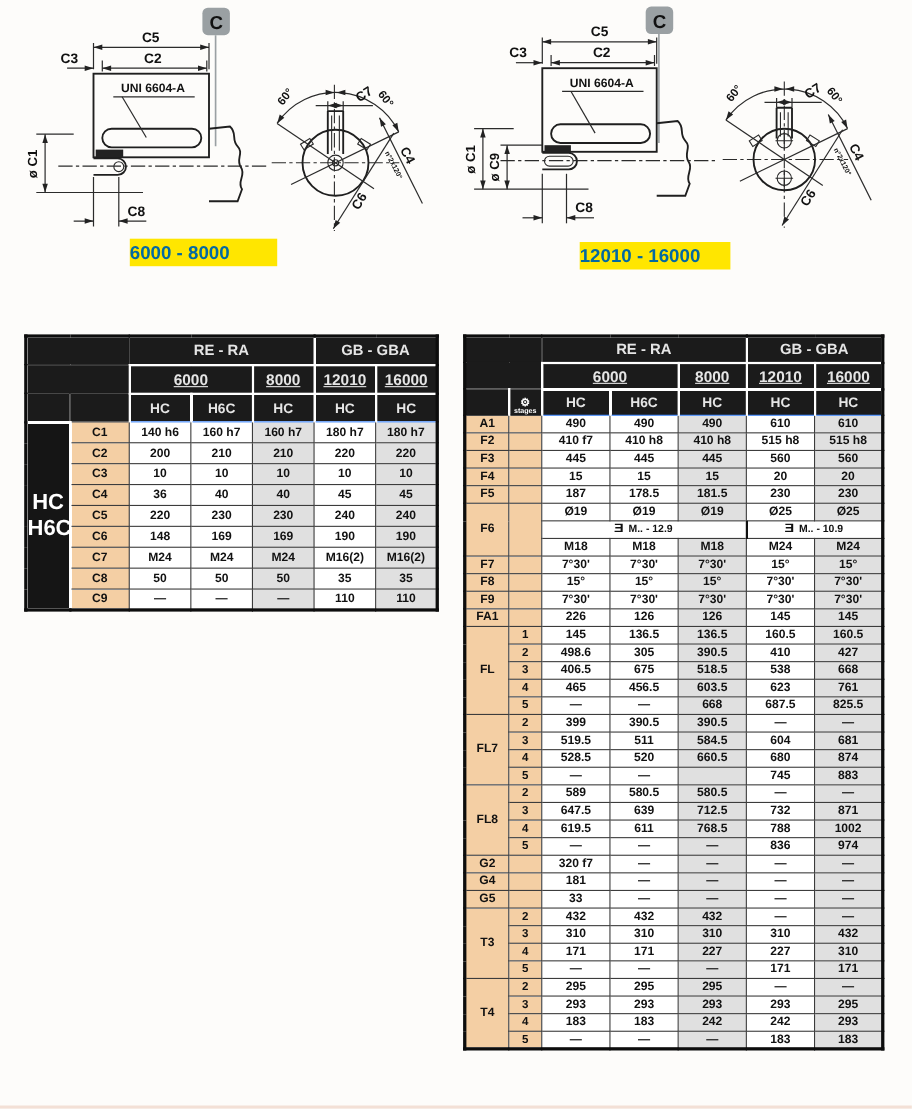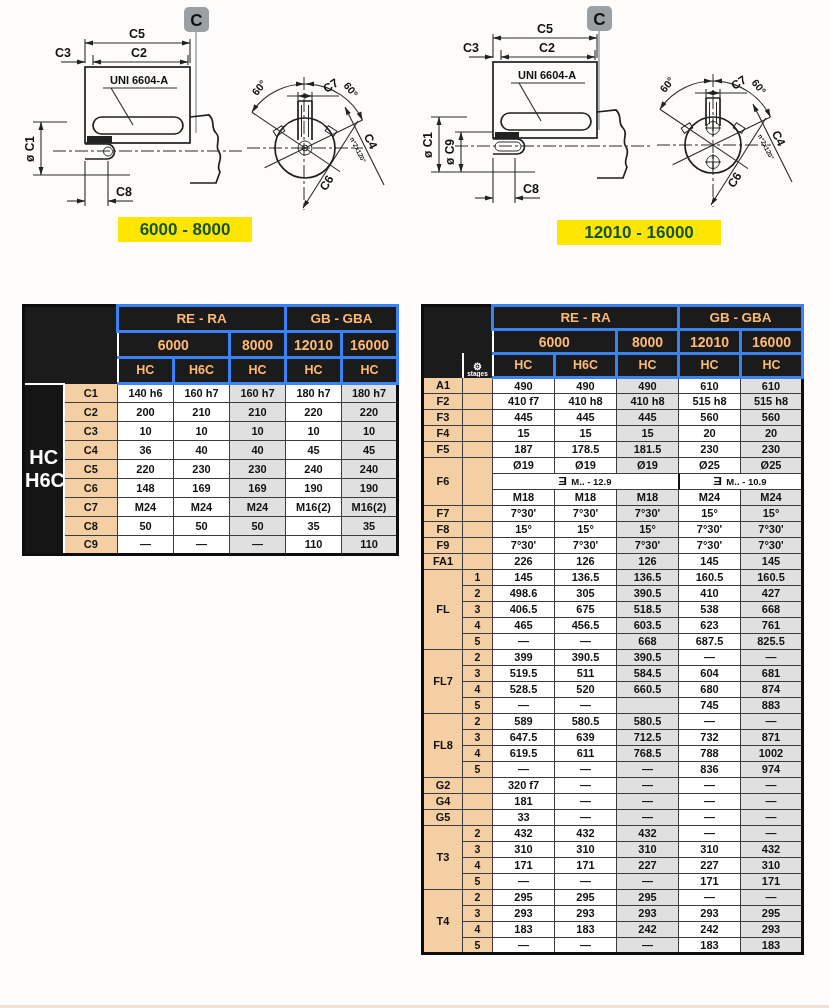--- a/index.html
+++ b/index.html
@@ -6,34 +6,34 @@
   body{width:829px;height:1008px;position:relative;background:#fdfcfa;
        font-family:"Liberation Sans",sans-serif;color:#111;overflow:hidden;}
   .abs{position:absolute;}
   
   svg text{font-family:"Liberation Sans",sans-serif;fill:#111;font-weight:bold;}
   .ln{stroke:#1f1f1f;stroke-width:1.7;fill:none;}
   .lnt{stroke:#2a2a2a;stroke-width:1;fill:none;}
   .dim{stroke:#2b2b2b;stroke-width:1.1;fill:none;}
   .cl{stroke:#2b2b2b;stroke-width:1;stroke-dasharray:13 3 3 3;fill:none;}
   .arr{fill:#222;stroke:none;}
-  .caption{position:absolute;background:#ffe600;color:#14532d;font-weight:bold;
-           font-size:17px;text-align:center;line-height:25px;height:25px;}
+  .caption{position:absolute;background:#ffe600;color:#0369a1;font-weight:bold;
+           font-size:17px;text-align:left;line-height:25px;height:25px;}
   
   table{border-collapse:collapse;table-layout:fixed;position:absolute;
         border:3px solid #0d0d0d;background:#fff;}
   th,td{border:1px solid #3c3c3c;padding:0;text-align:center;vertical-align:middle;
         overflow:hidden;white-space:nowrap;line-height:1;}
-  .hb{background:#1b1b1b;color:#fdba74;font-weight:bold;border:3px solid #3b82f6;}
+  .hb{background:#1b1b1b;color:#e5e5e5;font-weight:bold;border:1px solid #3b82f6;}
   .corner{background:#1b1b1b;border:1px solid #1b1b1b;}
   .sepr{border-right:2.5px solid #fff !important;}
   .sepb{border-bottom:2px solid #fff !important;}
   .sepl{border-left:2.5px solid #fff !important;}
   .series-h{font-size:13.5px;}
-  .size-h{font-size:14px;}
+  .size-h{font-size:14px;text-decoration:underline;}
   .var-h{font-size:12.5px;}
   .rl{background:#f4cfa4;font-weight:bold;font-size:11px;}
   .sc{background:#f4cfa4;font-weight:bold;font-size:10.5px;}
   .v{font-size:11px;font-weight:bold;background:#fff;}
   .g{background:#e0e0e0;}
   .groupblock{background:#151515;color:#fff;font-weight:bold;font-size:20px;
               border:1px solid #151515;border-top:2px solid #fff;border-right:2px solid #fff;}
   .groupblock div{line-height:1.15;}
   .lt thead tr{height:26px;}
   .lt tbody tr{height:19px;}
@@ -228,21 +228,21 @@
 
   <line x1="338" y1="104" x2="377" y2="182" class="dim"></line>
   <polygon class="arr" points="338,104 343.8,110 339.4,112.2"></polygon>
   <text transform="rotate(63 360,140)" x="360" y="140" text-anchor="middle" font-size="12">C4</text>
   <text transform="rotate(63 349,148)" x="349" y="148" text-anchor="middle" font-size="6.5">n°2x120°</text>
 
   <line x1="351" y1="118" x2="296" y2="205" class="dim"></line>
   <polygon class="arr" points="296,205 302.3,199.5 298.1,196.9"></polygon>
   <text transform="rotate(-58 323,182)" x="323" y="182" text-anchor="middle" font-size="12">C6</text>
 </svg>
-<div class="caption" style="left:557px;top:220px;width:164px;">12010 - 16000</div>
+<div class="caption" style="left:527px;top:220px;width:137px;">12010 - 16000</div>
 
 <table class="lt" style="left:22px;top:304px;width:374px;">
     <colgroup>
       <col style="width: 40px;">
       <col style="width: 54px;">
       <col style="width: 56px;">
       <col style="width: 56px;">
       <col style="width: 56px;">
       <col style="width: 56px;">
       <col style="width: 56px;">

